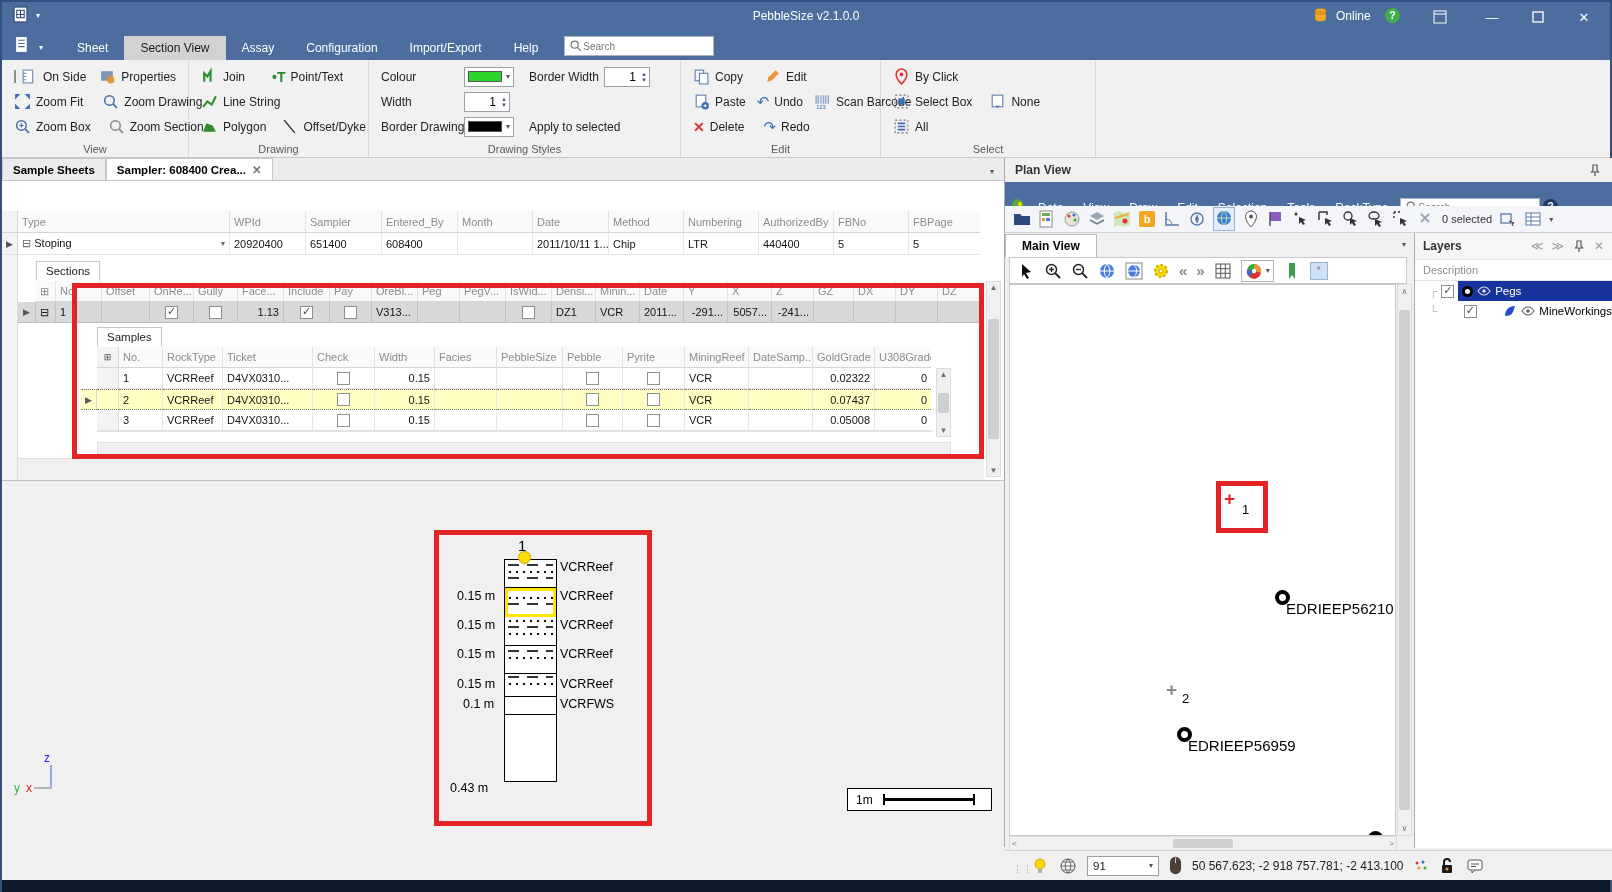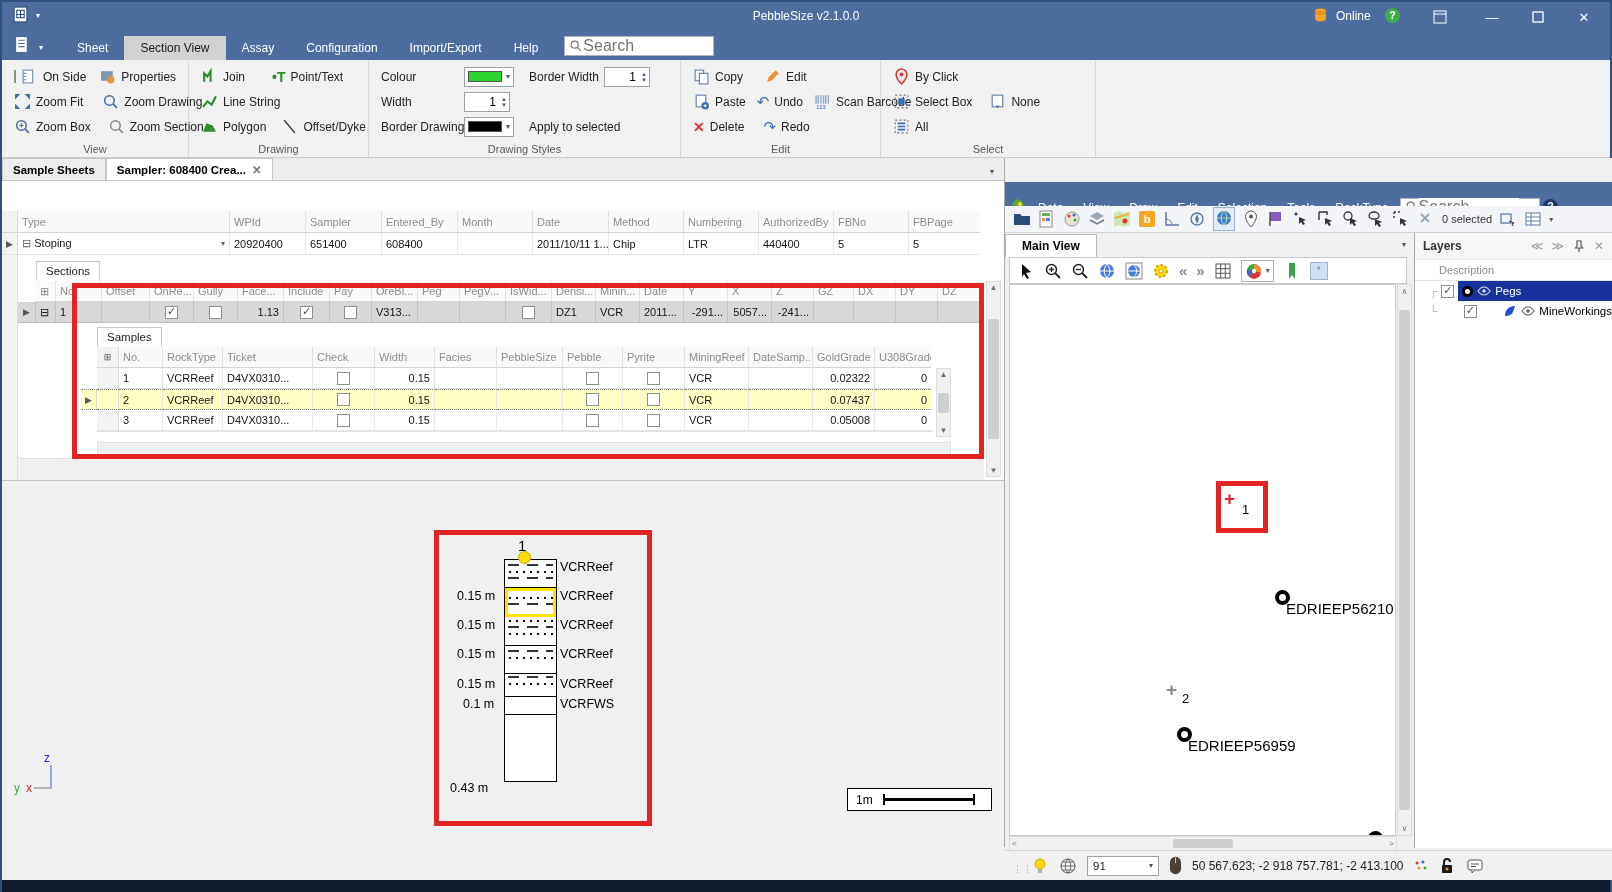--- a/index.html
+++ b/index.html
@@ -6,21 +6,21 @@
   html,body{width:1612px;height:892px;overflow:hidden;background:#f0f0f0}
   .win{position:absolute;inset:0;border:2px solid #30507f;background:#f0f0f0}
   .abs{position:absolute}
   
   .titlebar{left:0;top:0;width:100%;height:30px;background:#4d6d9f;color:#fff;font-size:12px}
   .menubar{left:0;top:30px;width:100%;height:28px;background:#4d6d9f;color:#fff;font-size:12px;display:flex;align-items:flex-end}
   .mtab{padding:5px 16px;cursor:default}
   .mtab.active{background:#d2d2d2;color:#1a1a1a}
   .winbtn{width:40px;height:26px;display:inline-flex;align-items:center;justify-content:center;font-size:13px}
   .searchbox{display:flex;align-items:center;background:#fff;border:1px solid #aab4c4;height:20px;color:#333}
-  .searchbox input{border:none;outline:none;font-size:16px;width:110px;color:#222}
+  .searchbox input{border:none;outline:none;font-size:10px;width:110px;color:#222}
   
   .ribbon{left:0;top:58px;width:100%;height:98px;background:#f1f1f1;border-bottom:1px solid #c9c9c9;display:flex}
   .rgroup{position:relative;height:100%;border-right:1px solid #d9d9d9;padding:4px 8px 16px 8px}
   .rglabel{position:absolute;bottom:2px;left:0;width:100%;text-align:center;font-size:11px;color:#5a5a5a}
   .rbtn{display:flex;align-items:center;gap:5px;font-size:12px;color:#222;height:25px;padding:0 4px;white-space:nowrap;cursor:default}
   .ic{width:17px;height:17px;flex:0 0 auto}
   .ic14{width:14px;height:14px;flex:0 0 auto}
   .swatchbox{display:flex;align-items:center;border:1px solid #9aa0a8;background:#fff;height:20px;padding:0 3px;gap:4px}
   .swatch{width:34px;height:11px;border:1px solid #555}
   .spin{display:flex;align-items:center;border:1px solid #9aa0a8;background:#fff;height:20px}
@@ -69,21 +69,21 @@
   .mvtab{height:23px;background:#fff;border:1px solid #b9b9b9;border-bottom:none;display:flex;align-items:center;padding:0 16px;font-size:12px;font-weight:bold}
   .viewtools{left:4px;top:99px;width:398px;height:27px;background:#fff;border:1px solid #c8c8c8;display:flex;align-items:center;gap:9px;padding:0 7px}
   .canvas{left:4px;top:126px;width:387px;height:552px;background:#fff;border:1px solid #c8c8c8;overflow:hidden}
   .peg{width:15px;height:15px;border:4px solid #000;border-radius:50%;background:#fff;position:absolute}
   .peglab{position:absolute;font-size:15px;color:#000;white-space:nowrap}
   .plus{position:absolute;font-size:19px;font-weight:bold;line-height:14px}
   .plusnum{position:absolute;font-size:13px;color:#000}
   .hscroll{position:absolute;height:15px;background:#f0f0f0;border:1px solid #dcdcdc;display:flex;align-items:center;justify-content:space-between;font-size:8px;color:#707070;padding:0 2px}
   .layers{left:409px;top:75px;width:198px;height:615px;background:#fff;border-left:1px solid #a9a9a9}
   .layhead{display:flex;align-items:center;justify-content:space-between;height:26px;padding:0 8px;font-size:12px;font-weight:bold;color:#333;background:#f6f6f6}
-  .laydesc{height:22px;display:flex;align-items:center;padding:0 24px;font-size:11px;color:#8c8c8c;border-bottom:1px solid #e4e4e4;border-top:1px solid #e4e4e4}
+  .laydesc{height:22px;display:flex;align-items:center;padding:0 8px;font-size:11px;color:#8c8c8c;border-bottom:1px solid #e4e4e4;border-top:1px solid #e4e4e4}
   .layrow{display:flex;align-items:center;height:20px;gap:4px;padding-left:14px;font-size:11.5px}
   .layrow .sel{background:#18339e;color:#fff;display:flex;align-items:center;gap:4px;flex:1;height:100%;padding:0 4px}
   .statusR{left:0;top:692px;width:100%;height:30px;background:#f0f0f0;border-top:1px solid #d2d2d2;display:flex;align-items:center;gap:10px;padding:0 6px 0 26px;font-size:12px;color:#222}
   .combo{display:flex;align-items:center;justify-content:space-between;border:1px solid #9aa0a8;background:#fff;width:72px;height:20px;padding:0 5px;font-size:11.5px}
   .grip{position:absolute;left:8px;bottom:6px;color:#9a9a9a;font-size:9px;letter-spacing:1px}
 </style>
 </head>
 <body>
 
 <div class="win">
@@ -592,20 +592,26 @@
     <div class="scalebox" style="left:845px;top:307px;width:145px">
       <span>1m</span>
       <span class="sline" style="width:92px"></span>
     </div>
   </div>
 
   <div class="annot" style="left:432px;top:528px;width:218px;height:296px"></div>
 
 
   <div class="abs pane-right">
+    <div class="abs pvheader">
+      <span>Plan View</span>
+      <svg class="ic14" viewBox="0 0 14 14">
+          <path d="M5 2h4v5l1.5 2h-7L5 7zM7 9v4" fill="none" stroke="#555" stroke-width="1.2"></path>
+        </svg>
+    </div>
     <div class="abs pvmenu">
       <svg class="tic" viewBox="0 0 18 18">
           <path d="M6 1l6 1 3 5-2 7-4 3-4-4-2-6z" fill="#58a83c"></path>
           <circle cx="11" cy="6" r="2" fill="#ffd800"></circle>
         </svg>
       <span class="mi">Data</span>
       <span class="mi">View</span>
       <span class="mi">Draw</span>
       <span class="mi">Edit</span>
       <span class="mi">Selection</span>

